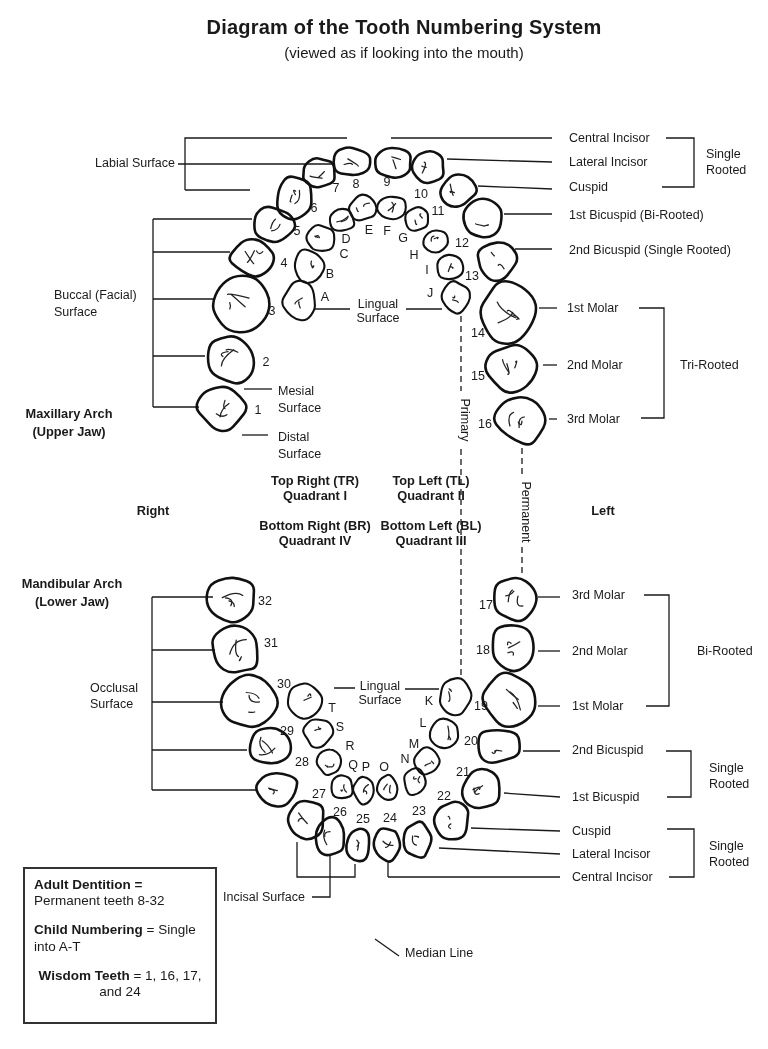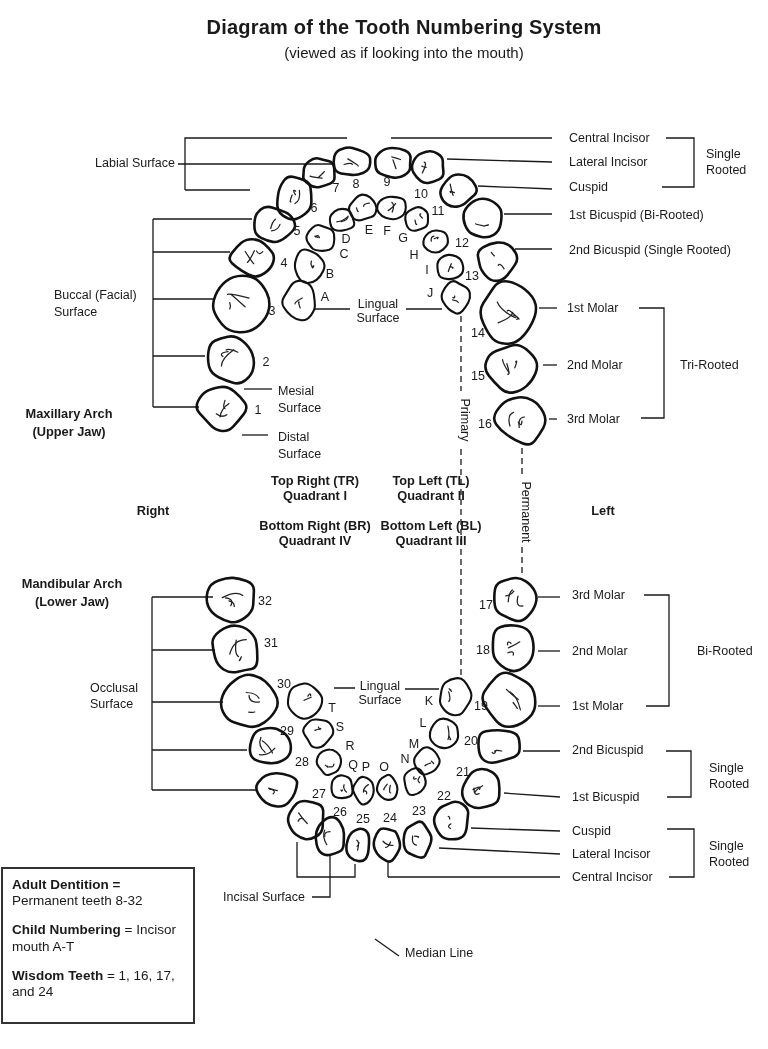--- a/index.html
+++ b/index.html
@@ -15,26 +15,26 @@
   .dashed{stroke-dasharray:6 4;}
   .tooth-outline{fill:none;stroke:#111111;stroke-linejoin:round;stroke-linecap:round;}
   .perm .tooth-outline{stroke-width:2.6;}
   .prim .tooth-outline{stroke-width:2.1;}
   .tooth-detail{fill:none;stroke:#222222;stroke-width:1.25;stroke-linecap:round;}
   text{fill:#1a1a1a;}
   .lbl{font-size:12.5px;}
   .lbl.b{font-weight:bold;font-size:12.8px;}
   .tooth-id{font-size:12.5px;text-anchor:middle;}
   .legend{
-    position:absolute;left:1px;top:867px;width:172px;
+    position:absolute;left:23px;top:867px;width:172px;
     border:2px solid #333;background:#fff;padding:8px 9px;
     font-size:13.5px;line-height:1.2;
   }
   .legend p{margin:0 0 13px;}
-  .legend p:last-child{margin-bottom:14px;}
+  .legend p:last-child{margin-bottom:14px;text-align:center;}
   .legend .l2{display:block;}
 </style>
 </head>
 <body>
 
 <header class="hdr">
   <h1>Diagram of the Tooth Numbering System</h1>
   <div class="sub">(viewed as if looking into the mouth)</div>
 </header>
 
@@ -462,20 +462,20 @@
       <text class="lbl" x="709" y="866" text-anchor="start">Rooted</text>
     </g>
 </svg>
 
 <div class="legend">
   <p>
     <b>Adult Dentition =</b><span></span>
     <span class="l2">Permanent teeth 8-32</span>
   </p>
   <p>
-    <b>Child Numbering</b><span> = Incisor</span>
-    <span class="l2">mouth A-T</span>
+    <b>Child Numbering</b><span> = Single</span>
+    <span class="l2">into A-T</span>
   </p>
   <p>
     <b>Wisdom Teeth</b><span> = 1, 16, 17,</span>
     <span class="l2">and 24</span>
   </p>
 </div>
 
 </body></html>

